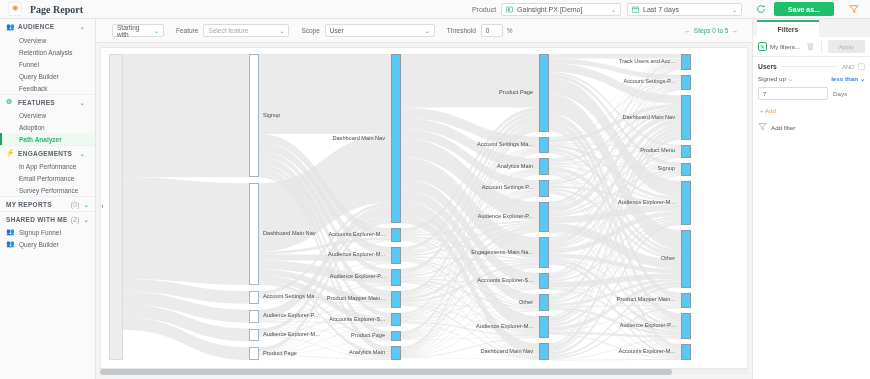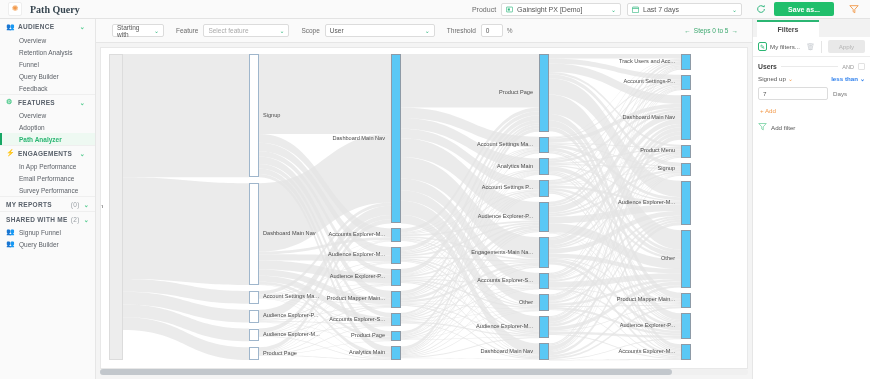--- a/index.html
+++ b/index.html
@@ -194,21 +194,21 @@
   }
   .addfilter-row .lbl { font-size: 6.2px; color: #555; }
 </style>
 </head>
 <body>
 
 <div class="app">
 
   <div class="topbar">
     <div class="app-logo">✺</div>
-    <div class="app-title">Path Query</div>
+    <div class="app-title">Page Report</div>
 
     <div class="topbar-right">
       <div class="tb-label">Product</div>
       <div class="tb-select sel-product">
         <span class="mini-icon">
           <svg width="7" height="7" viewBox="0 0 10 10">
               <rect x="0.5" y="1.5" width="9" height="7" rx="1" fill="none" stroke="#2eb67d" stroke-width="1"></rect>
               <rect x="2.5" y="3.5" width="3" height="3" fill="#2eb67d"></rect>
             </svg>
         </span>

